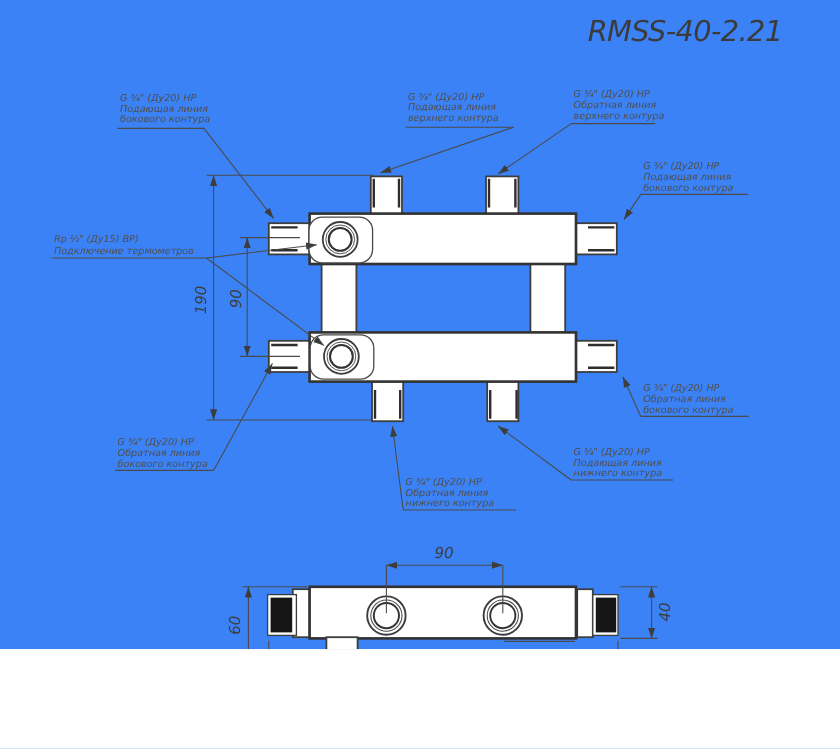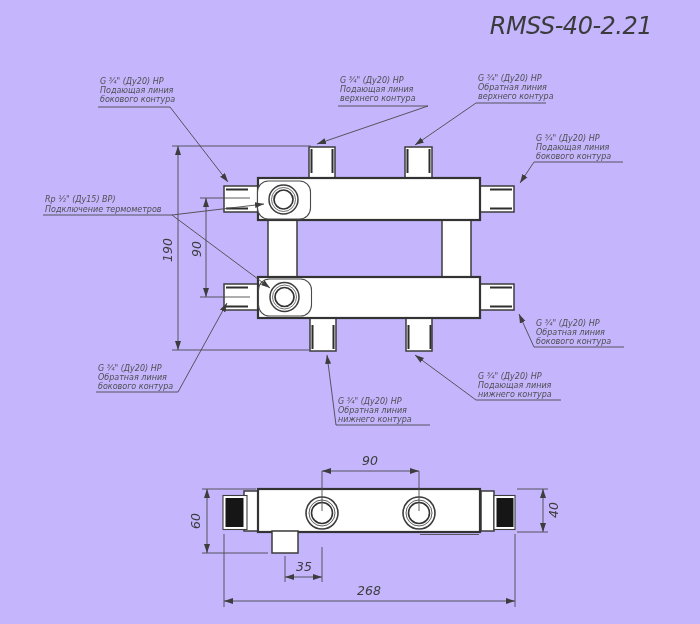--- a/index.html
+++ b/index.html
@@ -1,16 +1,16 @@
 <!DOCTYPE html>
 <html><head>
 <meta charset="utf-8">
 <style>
   html,body{margin:0;padding:0;background:#fff;}
-  .page{position:relative;width:700px;height:624px;background:#c4b5fd;overflow:hidden;
+  .page{position:relative;width:700px;height:541px;background:#3b82f6;overflow:hidden;
         font-family:"DejaVu Sans",sans-serif;}
   svg text{user-select:none;}
   .lbl{font:italic 8px "DejaVu Sans",sans-serif;fill:#4f4f4f;}
   .dim{font:italic 12.5px "DejaVu Sans",sans-serif;fill:#3d3d3d;}
   .ttl{font:italic 24px "DejaVu Sans",sans-serif;fill:#3b3b3b;letter-spacing:-0.5px;}
   .thin{stroke:#4a4a4a;stroke-width:0.9;fill:none;}
   .med{stroke:#3d3d3d;stroke-width:1.5;fill:#ffffff;}
   .thick{stroke:#333333;stroke-width:2.2;fill:#ffffff;}
   .edge{stroke:#2e2e2e;stroke-width:2;fill:none;}
 </style>

